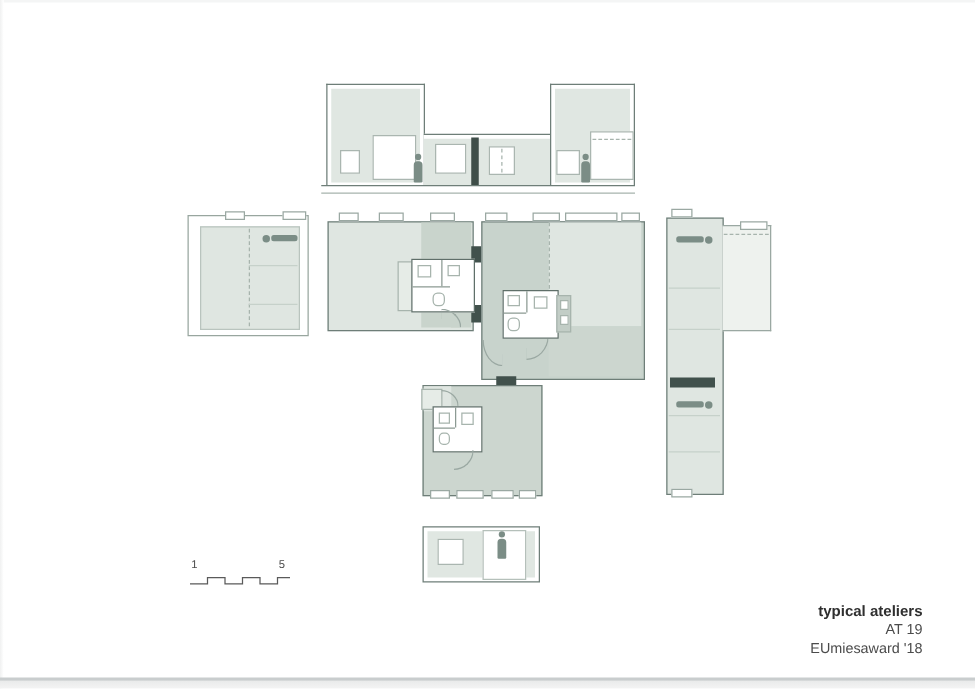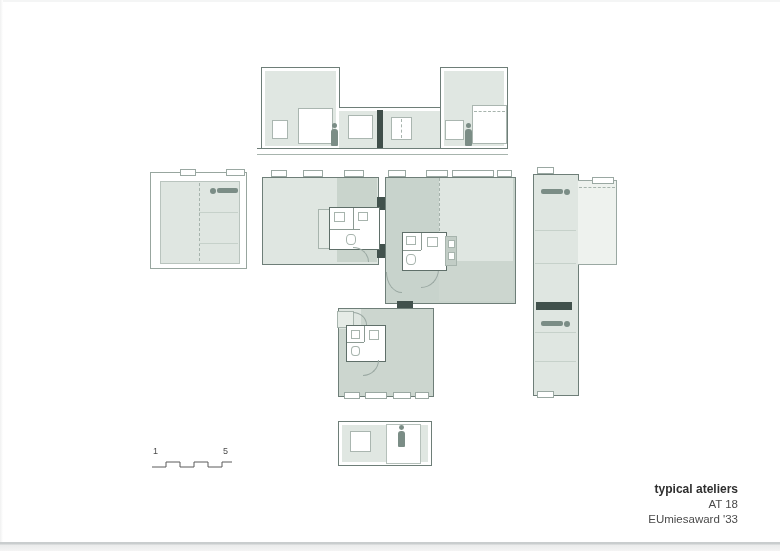--- a/index.html
+++ b/index.html
@@ -195,20 +195,20 @@
   <div class="abs" style="left:150px;top:446px;width:84px;height:24px;">
     <span class="abs scale-num" style="left:3px;top:0;">1</span>
     <span class="abs scale-num" style="left:73px;top:0;">5</span>
     <svg width="84" height="12" style="position:absolute;left:0;top:12px;">
       <path d="M2 9 h14 v-5 h14 v5 h14 v-5 h14 v5 h14 v-5 h10" stroke="#5a5a5a" stroke-width="1" fill="none"></path>
     </svg>
   </div>
 
   <div class="abs" id="caption">
     <div class="t">typical ateliers</div>
-    <div class="s">AT 18</div>
-    <div class="s">EUmiesaward '33</div>
+    <div class="s">AT 19</div>
+    <div class="s">EUmiesaward '18</div>
   </div>
 
   <div class="abs edge-top"></div>
   <div class="abs edge-left"></div>
   <div class="abs edge-bottom"></div>
 </div>
 
 </body></html>

